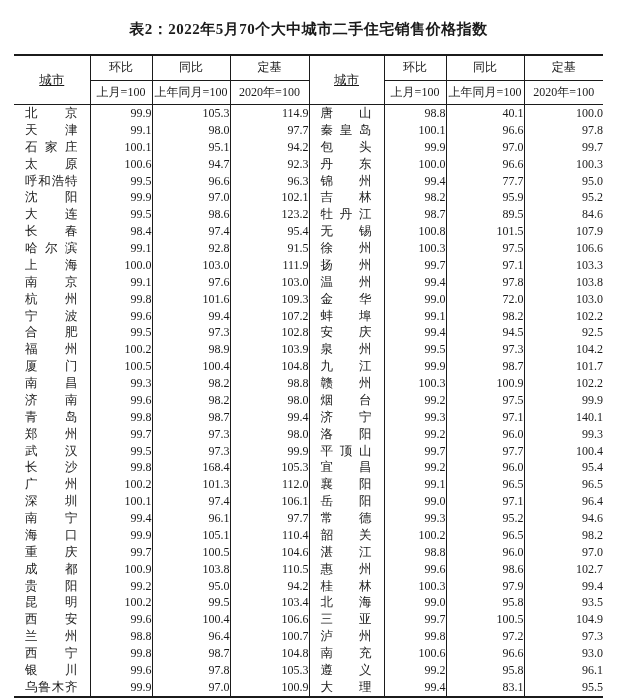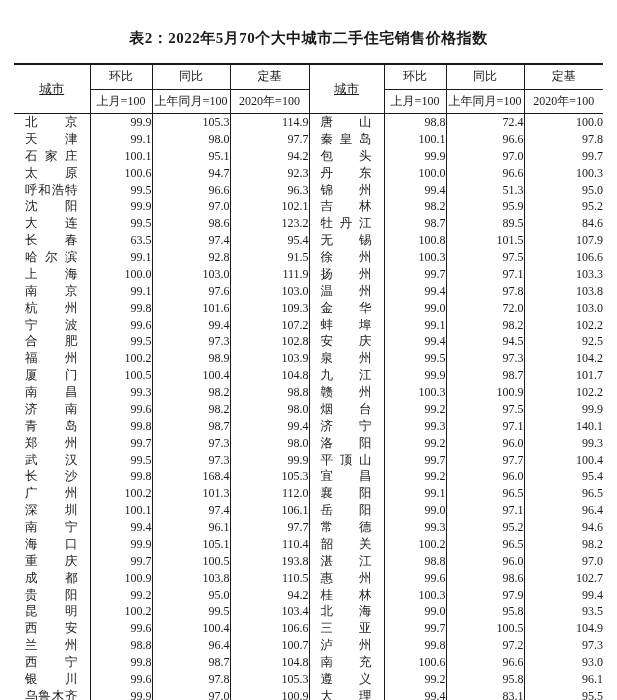--- a/index.html
+++ b/index.html
@@ -1,19 +1,19 @@
 <!DOCTYPE html>
 <html><head>
 <meta charset="utf-8">
 <style>
   html,body{margin:0;padding:0;background:#ffffff;}
   body{width:617px;height:700px;overflow:hidden;
        font-family:"Liberation Serif","DejaVu Serif",serif;color:#1b1b1b;}
   .page{position:relative;width:617px;height:700px;background:#fff;}
-  .title{padding-top:28px;text-align:center;font-size:15px;font-weight:bold;
+  .title{padding-top:19px;text-align:center;font-size:15px;font-weight:bold;
          letter-spacing:0.5px;line-height:21px;}
   table.idx{border-collapse:collapse;table-layout:fixed;width:589px;
             margin:14px auto 0 auto;
             border-top:2.5px solid #1b1b1b;border-bottom:2.5px solid #1b1b1b;}
   table.idx th, table.idx td{padding:0;font-weight:normal;font-size:12px;
             overflow:hidden;white-space:nowrap;}
   thead th{height:23.5px;font-size:12.5px;border-bottom:1px solid #1b1b1b;}
   thead th.cityhead{font-size:12.5px;text-decoration:underline;}
   .bl{border-left:1px solid #1b1b1b;}
   tbody td{height:16.88px;line-height:16.88px;}
@@ -70,21 +70,21 @@
           <td class="val bl">99.9</td>
           <td class="val bl">105.3</td>
           <td class="val bl">114.9</td>
           <td class="city bl">
             <div class="cw">
               <span>唐</span>
               <span>山</span>
             </div>
           </td>
           <td class="val bl">98.8</td>
-          <td class="val bl">72.4</td>
+          <td class="val bl">40.1</td>
           <td class="val bl">100.0</td>
         </tr>
         <tr>
           <td class="city">
             <div class="cw">
               <span>天</span>
               <span>津</span>
             </div>
           </td>
           <td class="val bl">99.1</td>
@@ -154,21 +154,21 @@
           <td class="val bl">99.5</td>
           <td class="val bl">96.6</td>
           <td class="val bl">96.3</td>
           <td class="city bl">
             <div class="cw">
               <span>锦</span>
               <span>州</span>
             </div>
           </td>
           <td class="val bl">99.4</td>
-          <td class="val bl">51.3</td>
+          <td class="val bl">77.7</td>
           <td class="val bl">95.0</td>
         </tr>
         <tr>
           <td class="city">
             <div class="cw">
               <span>沈</span>
               <span>阳</span>
             </div>
           </td>
           <td class="val bl">99.9</td>
@@ -205,21 +205,21 @@
           <td class="val bl">89.5</td>
           <td class="val bl">84.6</td>
         </tr>
         <tr>
           <td class="city">
             <div class="cw">
               <span>长</span>
               <span>春</span>
             </div>
           </td>
-          <td class="val bl">63.5</td>
+          <td class="val bl">98.4</td>
           <td class="val bl">97.4</td>
           <td class="val bl">95.4</td>
           <td class="city bl">
             <div class="cw">
               <span>无</span>
               <span>锡</span>
             </div>
           </td>
           <td class="val bl">100.8</td>
           <td class="val bl">101.5</td>
@@ -589,21 +589,21 @@
         </tr>
         <tr>
           <td class="city">
             <div class="cw">
               <span>重</span>
               <span>庆</span>
             </div>
           </td>
           <td class="val bl">99.7</td>
           <td class="val bl">100.5</td>
-          <td class="val bl">193.8</td>
+          <td class="val bl">104.6</td>
           <td class="city bl">
             <div class="cw">
               <span>湛</span>
               <span>江</span>
             </div>
           </td>
           <td class="val bl">98.8</td>
           <td class="val bl">96.0</td>
           <td class="val bl">97.0</td>
         </tr>

